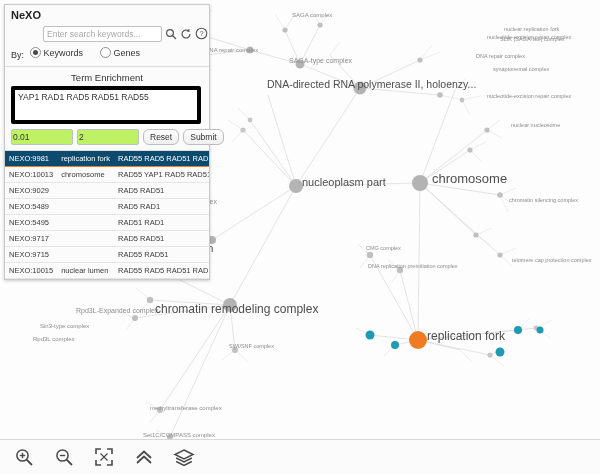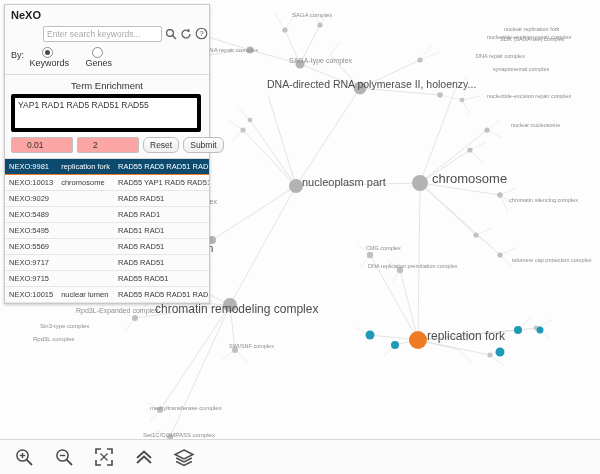--- a/index.html
+++ b/index.html
@@ -90,21 +90,20 @@
     padding: 1px 6px 4px 6px;
     font-size: 9px;
     color: #333;
   }
   #by-row .by-label { margin-right: 3px; }
   .radio-wrap {
     display: inline-flex;
     align-items: center;
     margin-right: 14px;
     cursor: pointer;
-    flex-direction: column;
   }
   .radio {
     width: 9px; height: 9px;
     border-radius: 50%;
     border: 1px solid #8e8e8e;
     background: #fff;
     display: inline-block;
     margin-right: 3px;
     position: relative;
   }
@@ -148,25 +147,25 @@
   #params-row {
     padding: 0 6px 5px 6px;
     display: flex;
     align-items: center;
     gap: 4px;
   }
   .param-input {
     box-sizing: border-box;
     height: 16px;
     border: 1px solid #c0c0c0;
-    background: #fca5a5;
+    background: #bef264;
     font-family: "Liberation Sans", sans-serif;
     font-size: 8.5px;
     color: #333;
-    padding: 1px 15px;
+    padding: 1px 1px;
     border-radius: 2px;
   }
   #pval-input { width: 62px; }
   #count-input { width: 62px; }
   .panel-btn {
     height: 16px;
     box-sizing: border-box;
     border: 1px solid #bdbdbd;
     background: linear-gradient(#fdfdfd, #efefef);
     font-family: "Liberation Sans", sans-serif;
@@ -450,25 +449,20 @@
               <td class="col-id">NEXO:5489</td>
               <td class="col-name"></td>
               <td class="col-genes">RAD5 RAD1</td>
             </tr>
             <tr>
               <td class="col-id">NEXO:5495</td>
               <td class="col-name"></td>
               <td class="col-genes">RAD51 RAD1</td>
             </tr>
             <tr>
-              <td class="col-id">NEXO:5569</td>
-              <td class="col-name"></td>
-              <td class="col-genes">RAD5 RAD51</td>
-            </tr>
-            <tr>
               <td class="col-id">NEXO:9717</td>
               <td class="col-name"></td>
               <td class="col-genes">RAD5 RAD51</td>
             </tr>
             <tr>
               <td class="col-id">NEXO:9715</td>
               <td class="col-name"></td>
               <td class="col-genes">RAD55 RAD51</td>
             </tr>
             <tr>

